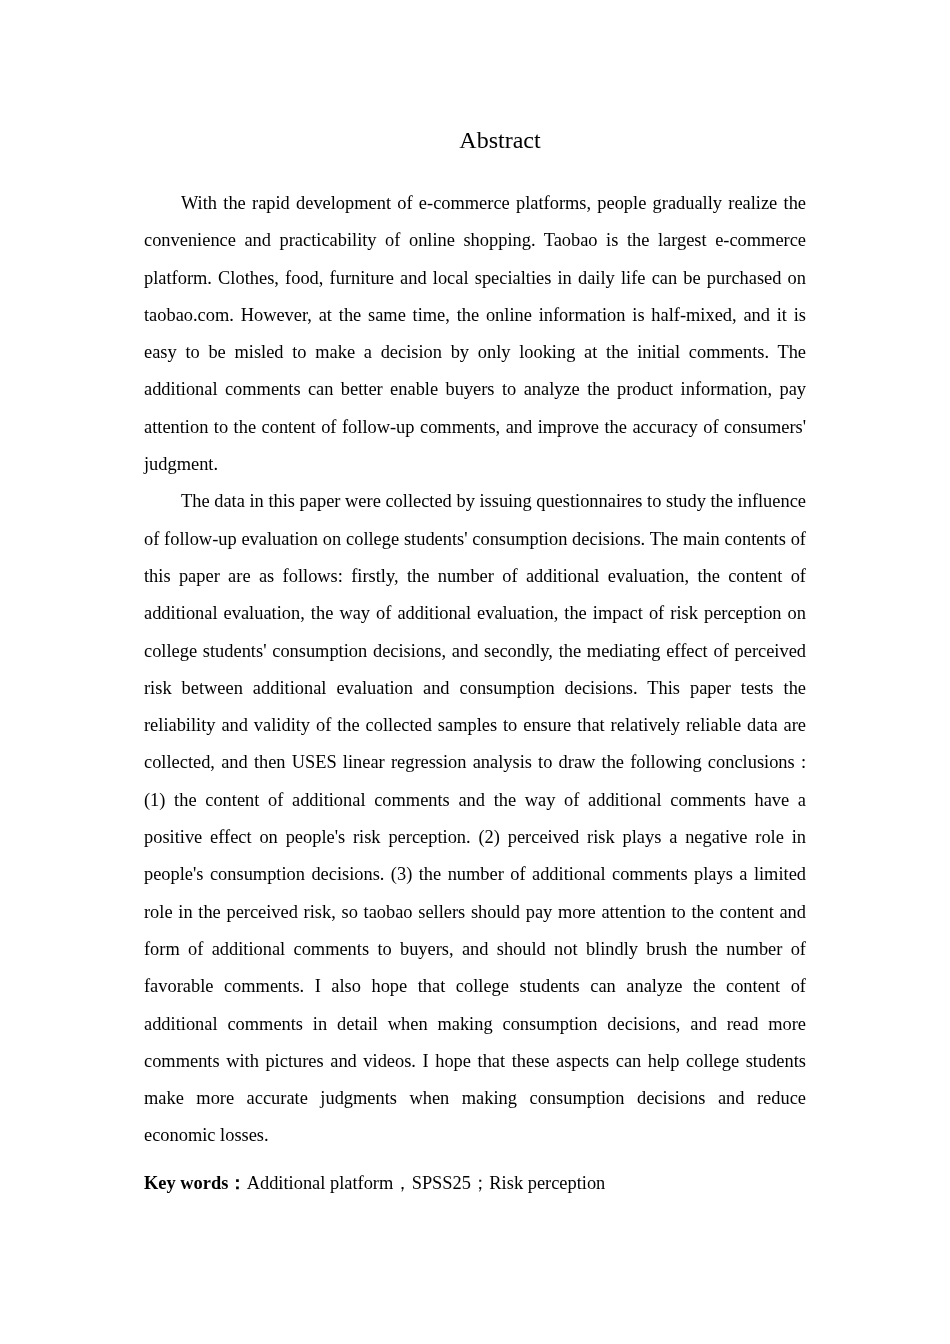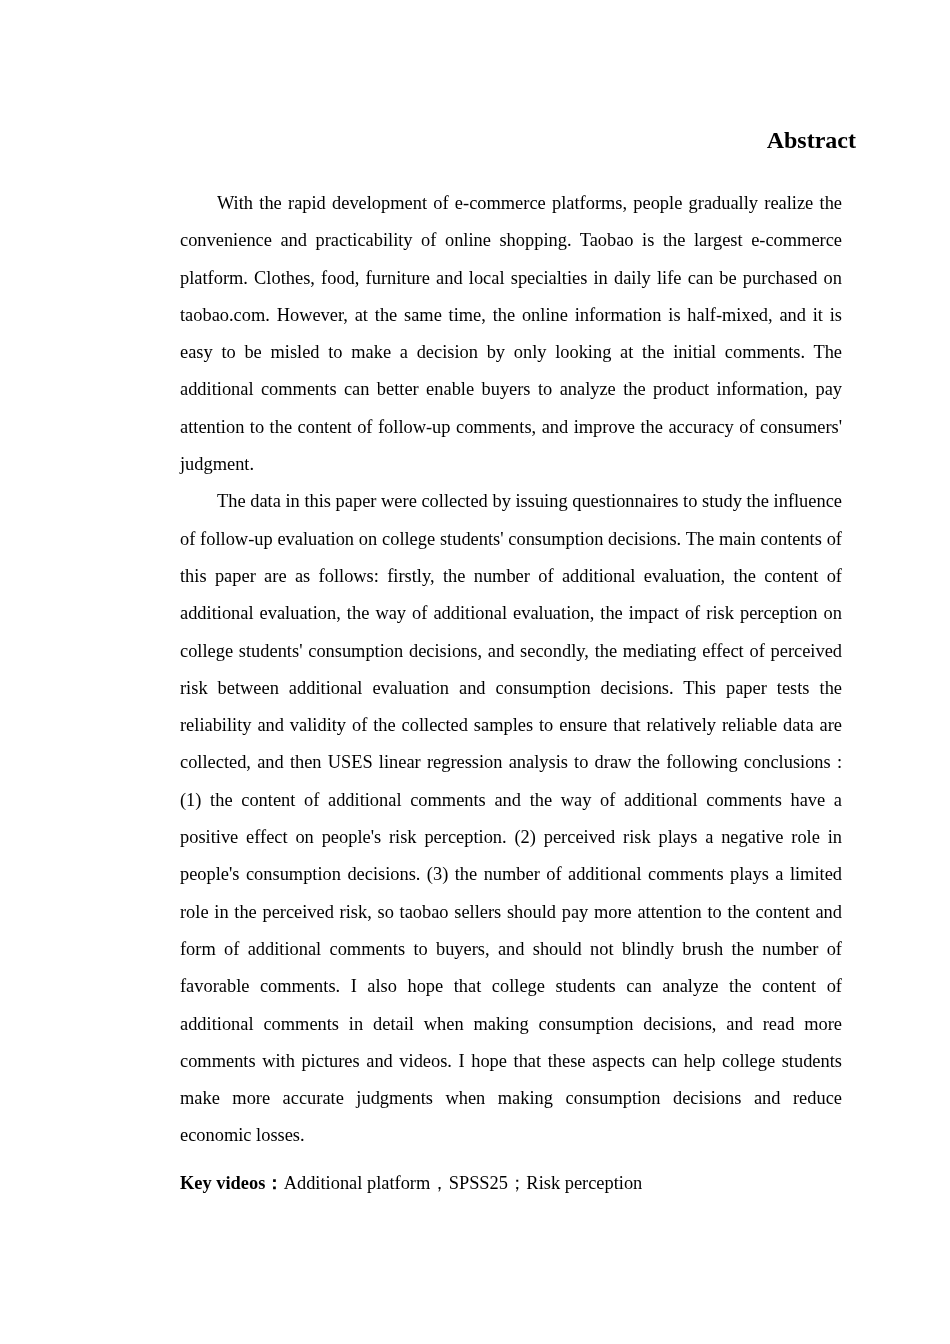--- a/index.html
+++ b/index.html
@@ -19,32 +19,31 @@
       position: absolute;
       left: 144px;
       top: 0;
       width: 662px;
     }
     .title {
       position: absolute;
       top: 124px;
       left: 0;
       width: 712px;
-      text-align: right;
+      text-align: center;
       font-size: 24px;
-      font-weight: bold;
+      font-weight: normal;
       line-height: 32px;
       margin: 0;
     }
     .body {
       position: absolute;
       top: 185px;
       left: 0;
       width: 662px;
-      margin-left: 36px;
     }
     .para {
       margin: 0;
       font-size: 18.4px;
       line-height: 37.3px;
       text-align: justify;
       text-indent: 37px;
       letter-spacing: 0;
     }
     .keywords {
@@ -58,15 +57,15 @@
     }
   </style>
 </head>
 <body>
 
 <div class="page">
   <h1 class="title">Abstract</h1>
   <div class="body">
     <p class="para">With the rapid development of e-commerce platforms, people gradually realize the convenience and practicability of online shopping. Taobao is the largest e-commerce platform. Clothes, food, furniture and local specialties in daily life can be purchased on taobao.com. However, at the same time, the online information is half-mixed, and it is easy to be misled to make a decision by only looking at the initial comments. The additional comments can better enable buyers to analyze the product information, pay attention to the content of follow-up comments, and improve the accuracy of consumers' judgment.</p>
     <p class="para">The data in this paper were collected by issuing questionnaires to study the influence of follow-up evaluation on college students' consumption decisions. The main contents of this paper are as follows: firstly, the number of additional evaluation, the content of additional evaluation, the way of additional evaluation, the impact of risk perception on college students' consumption decisions, and secondly, the mediating effect of perceived risk between additional evaluation and consumption decisions. This paper tests the reliability and validity of the collected samples to ensure that relatively reliable data are collected, and then USES linear regression analysis to draw the following conclusions :(1) the content of additional comments and the way of additional comments have a positive effect on people's risk perception. (2) perceived risk plays a negative role in people's consumption decisions. (3) the number of additional comments plays a limited role in the perceived risk, so taobao sellers should pay more attention to the content and form of additional comments to buyers, and should not blindly brush the number of favorable comments. I also hope that college students can analyze the content of additional comments in detail when making consumption decisions, and read more comments with pictures and videos. I hope that these aspects can help college students make more accurate judgments when making consumption decisions and reduce economic losses.</p>
-    <p class="keywords"><span class="kw-label">Key videos</span><span class="kw-label">：</span><span>Additional platform，SPSS25；Risk perception</span></p>
+    <p class="keywords"><span class="kw-label">Key words</span><span class="kw-label">：</span><span>Additional platform，SPSS25；Risk perception</span></p>
   </div>
 </div>
 
 </body></html>

